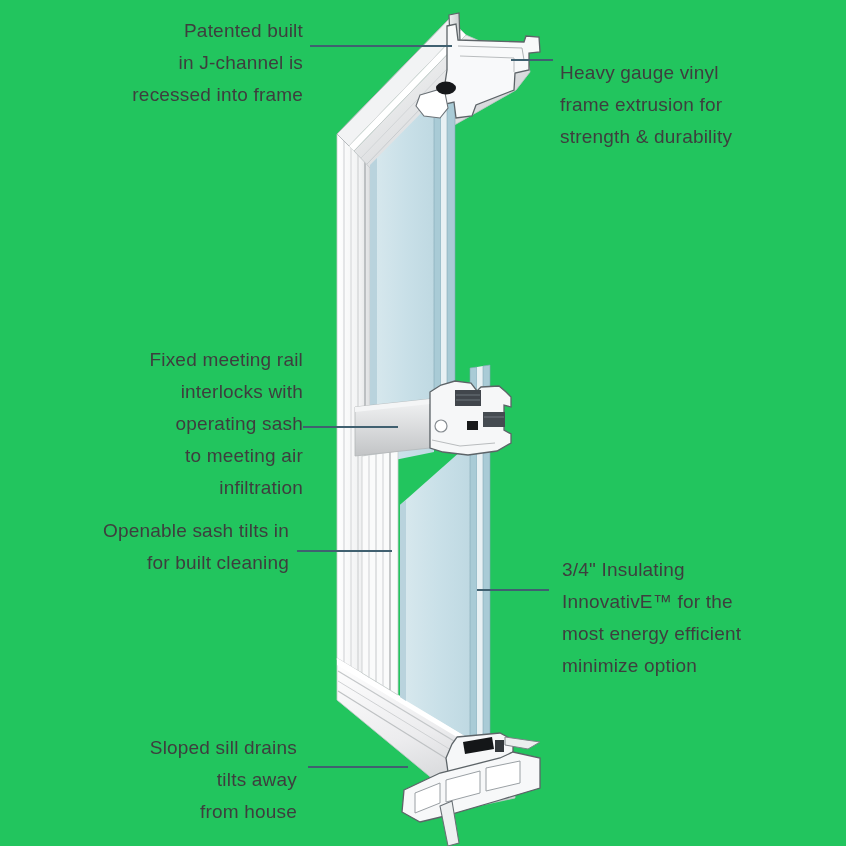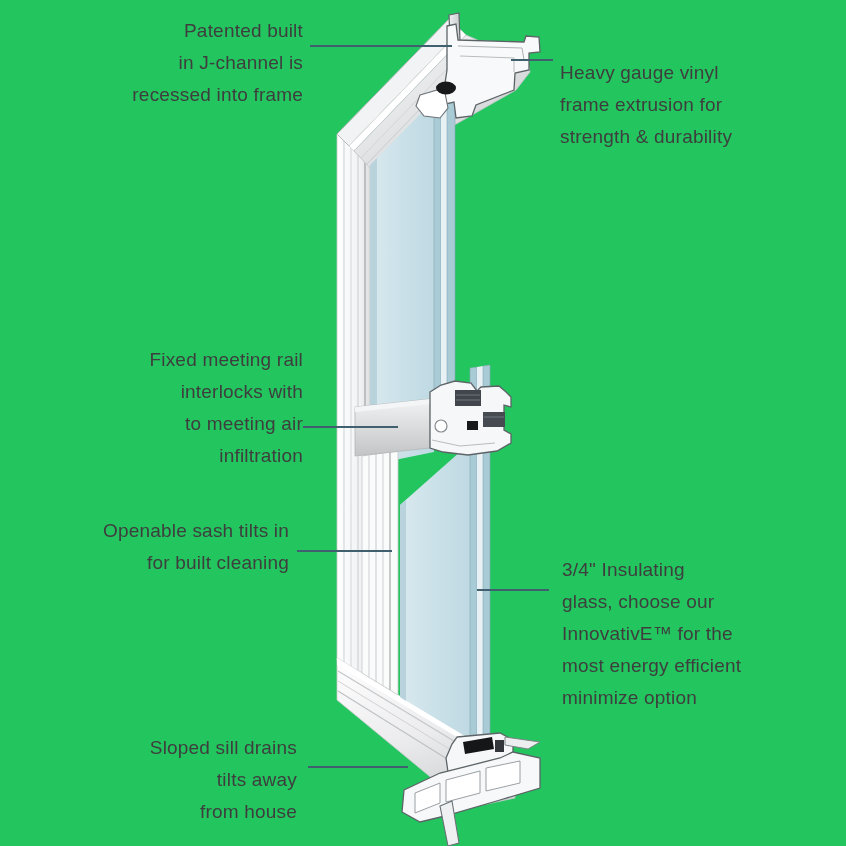--- a/index.html
+++ b/index.html
@@ -160,32 +160,32 @@
 
   <div class="callout align-left" style="top:25px;left:560px;width:230px;">
     <span class="line">Heavy gauge vinyl</span>
     <span class="line">frame extrusion for</span>
     <span class="line">strength &amp; durability</span>
   </div>
 
   <div class="callout align-right" style="top:344px;left:40px;width:263px;">
     <span class="line">Fixed meeting rail</span>
     <span class="line">interlocks with</span>
+    <span class="line">operating sash</span>
     <span class="line">to meeting air</span>
     <span class="line">infiltration</span>
   </div>
 
   <div class="callout align-right" style="top:515px;left:40px;width:249px;">
     <span class="line">Openable sash tilts in</span>
     <span class="line">for built cleaning</span>
   </div>
 
   <div class="callout align-left" style="top:522px;left:562px;width:230px;">
     <span class="line">3/4" Insulating</span>
-    <span class="line">glass, choose our</span>
     <span class="line">InnovativE™ for the</span>
     <span class="line">most energy efficient</span>
     <span class="line">minimize option</span>
   </div>
 
   <div class="callout align-right" style="top:732px;left:40px;width:257px;">
     <span class="line">Sloped sill drains</span>
     <span class="line">tilts away</span>
     <span class="line">from house</span>
   </div>

